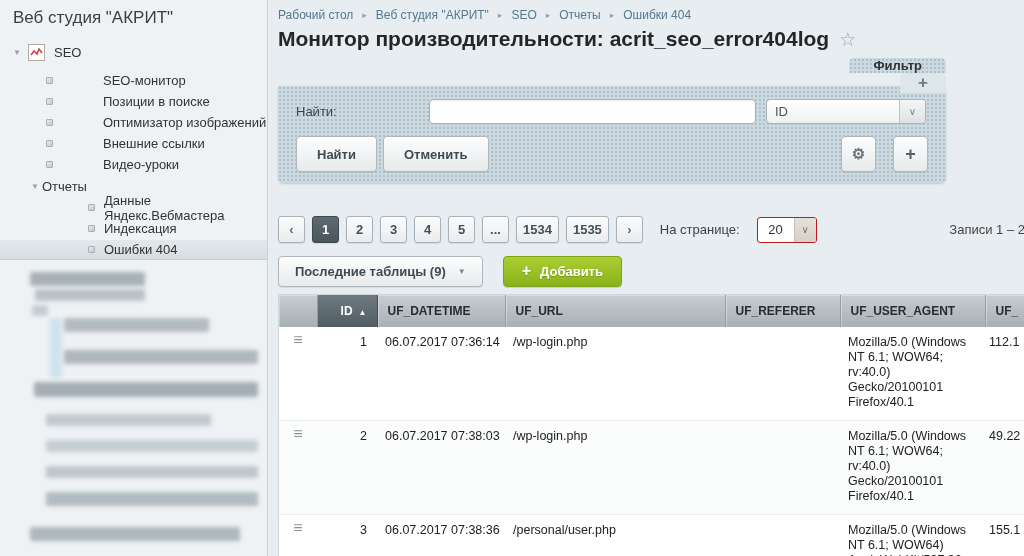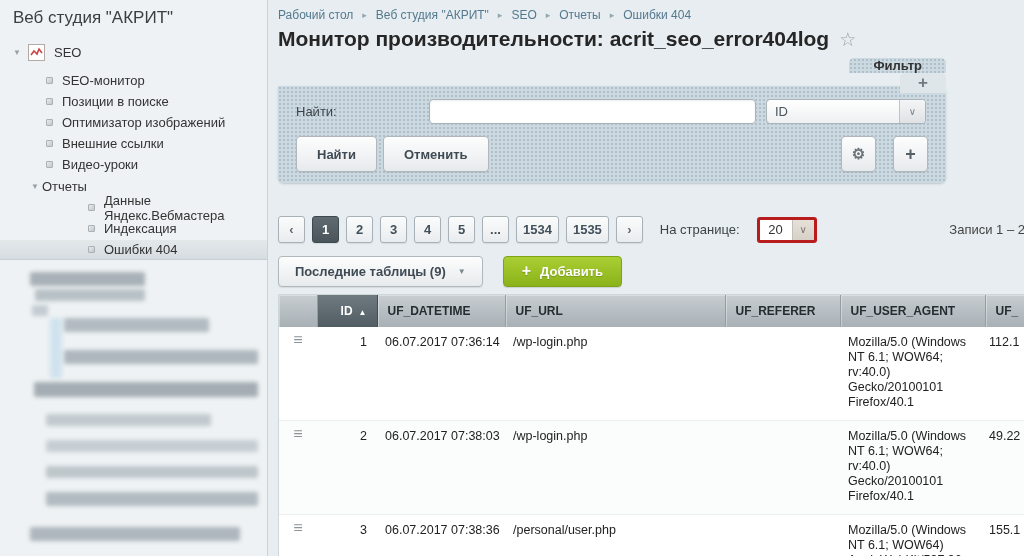--- a/index.html
+++ b/index.html
@@ -14,21 +14,21 @@
   .sidebar {
     position:absolute; left:0; top:0; width:268px; height:556px;
     background:#eef2f4; border-right:1px solid #c9d2d7;
   }
   .sb-title { margin:8px 0 0 13px; font-size:17px; color:#3a3f43; }
   .tree { margin-top:12px; font-size:13px; color:#333; }
   .tree-row { display:flex; align-items:center; height:21px; cursor:pointer; }
   .tri { color:#98a1a7; font-size:8px; width:14px; text-align:center; flex:0 0 auto; }
   .seo-root { padding-left:10px; height:24px; margin-bottom:6px; }
   .seo-icon { width:17px; height:17px; margin:0 9px 0 4px; flex:0 0 auto; }
-  .sub-item { padding-left:46px; }
+  .sub-item { padding-left:46px;gap:41px; }
   .bullet {
     width:7px; height:7px; margin-right:9px; flex:0 0 auto;
     background:linear-gradient(135deg,#e7eaec,#c2c8cc);
     border:1px solid #a9b1b6; border-radius:1px;
   }
   .reports-row { padding-left:28px; margin-top:1px; }
   .child-item { padding-left:88px; }
   .selected-item {
     background:linear-gradient(#e3e8eb,#d6dde1);
     border-top:1px solid #eef2f4; border-bottom:1px solid #c6cfd4;
@@ -99,21 +99,21 @@
     min-width:27px; height:27px; padding:0 6px; display:flex; align-items:center; justify-content:center;
     background:linear-gradient(#fbfcfc,#e9ecee); border:1px solid #a8b1b7; border-radius:3px;
     font-size:13px; font-weight:bold; color:#41505b; cursor:pointer;
     box-shadow:0 1px 1px rgba(0,0,0,.08);
   }
   .pg-btn.active { background:linear-gradient(#5f6a71,#49545b); border-color:#3e484f; color:#fff; }
   .pg-arrow { color:#5d686f; }
   .per-page-label { margin-left:10px; font-size:13px; color:#3b4349; }
   .per-page-select {
     margin-left:10px; width:60px; height:26px; display:flex; align-items:center;
-    background:#fff; border:3px solid #b91c1c; border-radius:3px; overflow:hidden;
+    background:#fff; border:1px solid #b91c1c; border-radius:3px; overflow:hidden;
     font-size:13px; color:#333; cursor:pointer;
   }
   .per-page-select .sel-text { flex:1; text-align:center; }
   .pp-chevron { width:22px; height:100%; border-left:1px solid #c4bfb6; background:linear-gradient(#e5e1d9,#d6d1c7); display:flex; align-items:center; justify-content:center; color:#7b756b; font-size:10px; }
   .records { position:absolute; right:-4px; top:6px; font-size:13px; color:#444; white-space:nowrap; }
   
   .toolbar { margin:12px 0 0 9px; display:flex; align-items:center; height:32px; }
   .tables-btn { height:31px; padding:0 16px; border-radius:4px; }
   .dd-tri { margin-left:12px; font-size:8px; color:#7c868d; }
   .add-btn {

